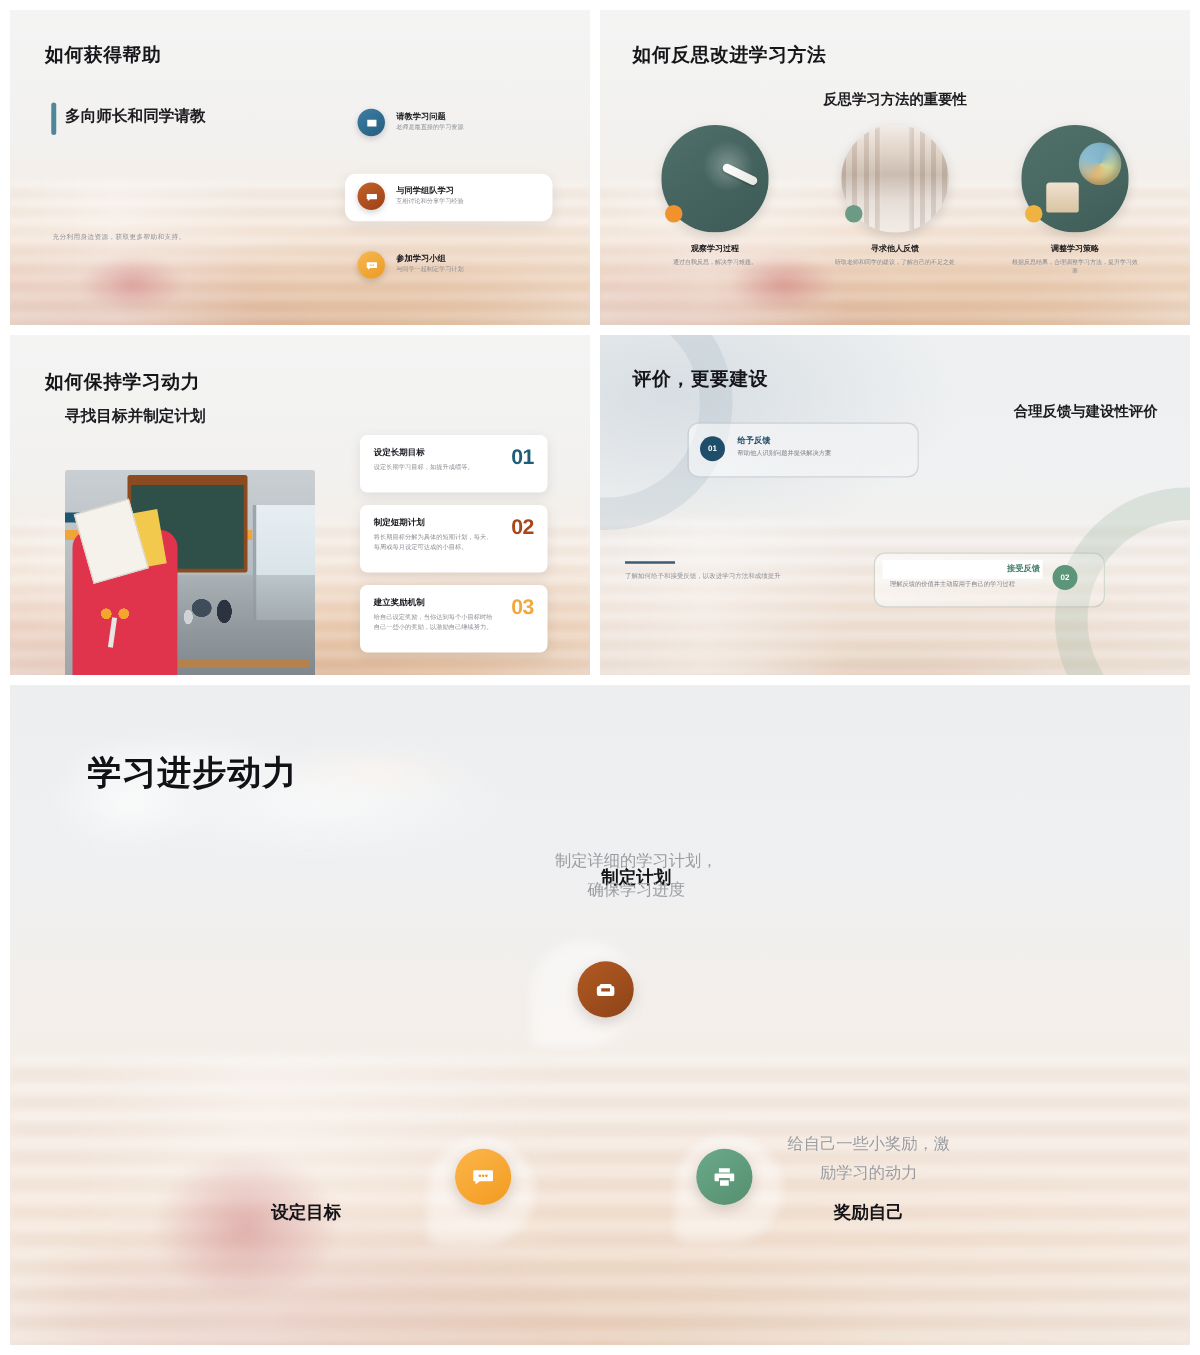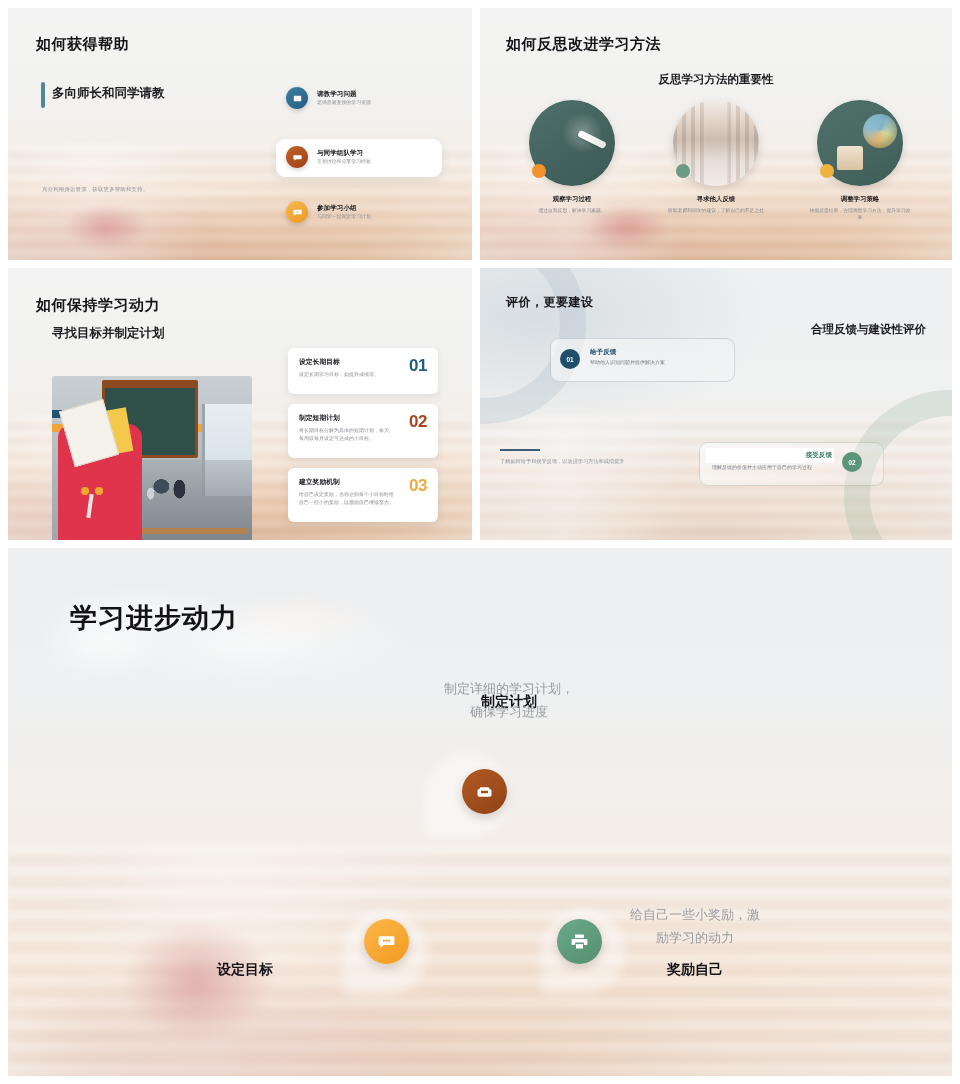--- a/index.html
+++ b/index.html
@@ -135,21 +135,21 @@
     justify-content:space-between;padding:9px 11px 10px 11px;box-sizing:border-box;}
   .num-card .nc-t{font-size:6.8px;font-weight:bold;color:#191920;}
   .num-card .nc-d{font-size:5px;color:#8b8e94;line-height:1.5;margin-top:4px;width:96px;}
   .num-card .nc-n{font-size:17px;font-weight:bold;line-height:1;letter-spacing:-.5px;}
   #nc1{top:348px;height:46px;}
   #nc2{top:404px;height:54px;}
   #nc3{top:468px;height:54px;}
 
   
   #slide4{left:480px;top:268px;width:472px;height:272px;}
-  #slide4 .s-title{left:26px;top:26px;font-size:12px;}
+  #slide4 .s-title{left:26px;top:26px;font-size:15px;}
   #slide4 .s-sub{right:26px;top:54px;font-size:11.5px;}
   .ring{position:absolute;border-radius:50%;border:26px solid rgba(170,186,196,.28);}
   #ring1{left:-96px;top:-46px;width:150px;height:150px;}
   #ring2{right:-104px;top:122px;width:160px;height:160px;border-color:rgba(150,180,162,.26);}
   .fb-card{position:absolute;border-radius:9px;border:1px solid rgba(150,160,170,.38);
      background:linear-gradient(100deg,rgba(255,255,255,.58),rgba(255,255,255,.18));}
   #fb1{left:70px;top:70px;width:183px;height:42px;}
   #fb2{left:219px;top:174px;width:183px;height:42px;border-color:rgba(150,175,158,.40);}
   .fb-badge{position:absolute;width:20px;height:20px;border-radius:50%;
      display:flex;align-items:center;justify-content:center;color:#fff;font-size:6.4px;font-weight:bold;}

